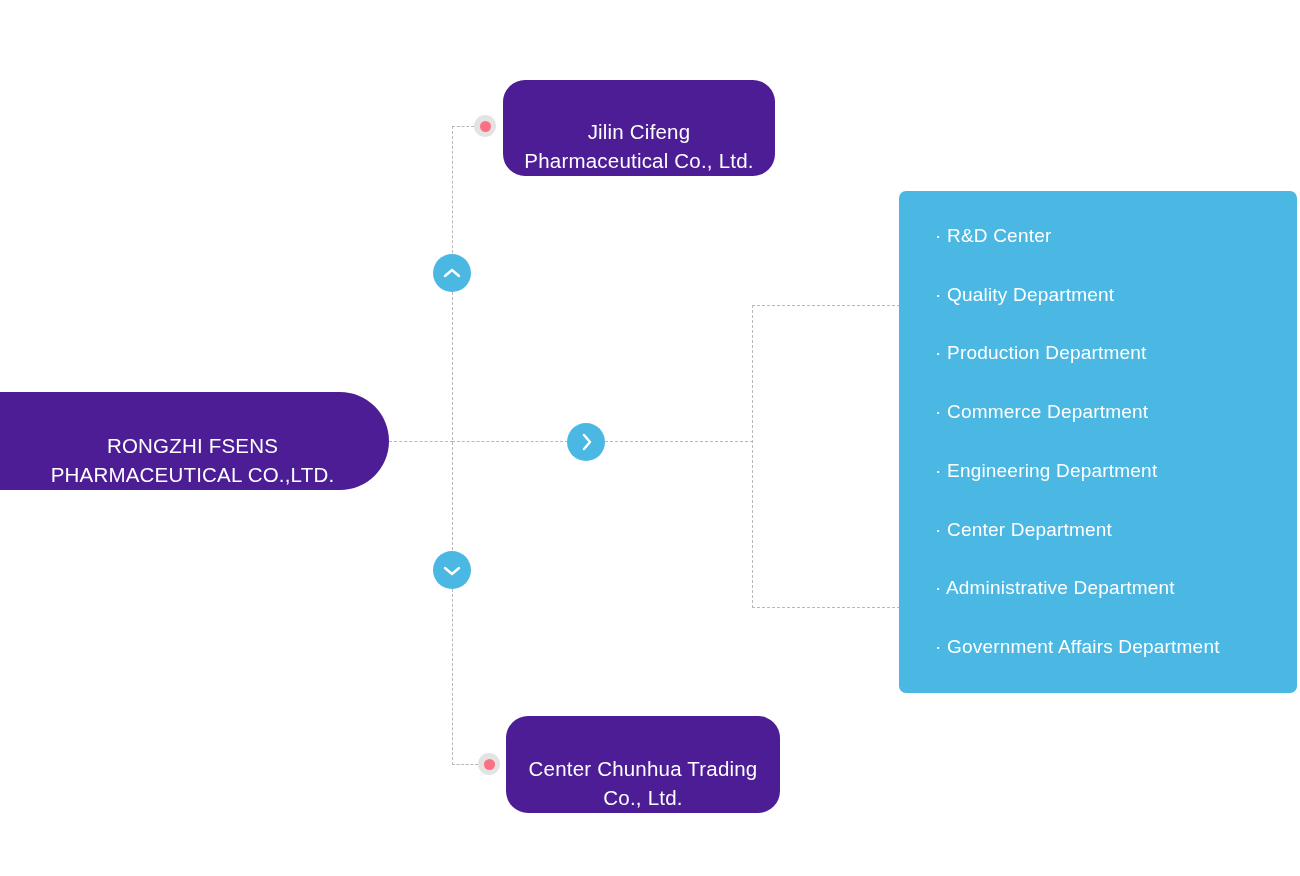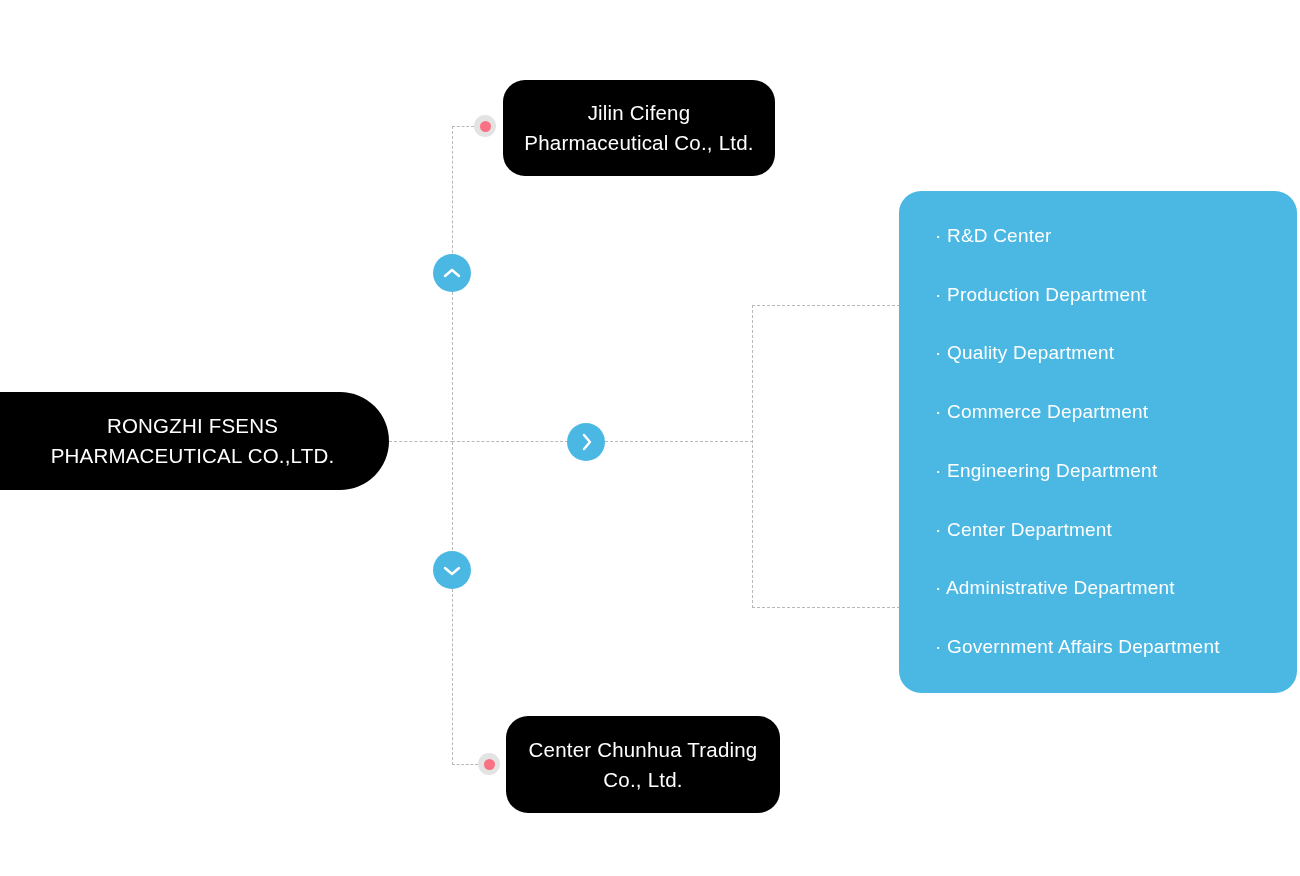--- a/index.html
+++ b/index.html
@@ -28,24 +28,24 @@
   }
   .dash-v {
     position: absolute;
     width: 0;
     border-left: 1.4px dashed #b8b8b8;
   }
 
   
   .node-pink {
     position: absolute;
-    background: #000000;
+    background: #4c1d95;
     color: #ffffff;
     display: flex;
-    align-items: center;
+    align-items: flex-end;
     justify-content: center;
     text-align: center;
     line-height: 1.45;
     letter-spacing: .2px;
     padding: 0 14px;
   }
 
   .node-root {
     left: -52px;
     top: 392px;
@@ -110,21 +110,21 @@
   .circle-btn svg { display: block; }
 
   
   .dept-panel {
     position: absolute;
     left: 899px;
     top: 191px;
     width: 398px;
     height: 502px;
     background: #4bb8e4;
-    border-radius: 22px;
+    border-radius: 7px;
     padding: 16px 0 16px 0;
     display: flex;
     flex-direction: column;
     justify-content: space-around;
   }
   .dept-item {
     color: #ffffff;
     font-size: 19px;
     letter-spacing: .2px;
     padding-left: 36px;
@@ -192,22 +192,22 @@
   <button class="circle-btn" style="left:433px; top:551px;">
     <span>
       <svg width="18" height="12" viewBox="0 0 18 12" aria-hidden="true">
         <polyline points="2,4 9,10 16,4" fill="none" stroke="#ffffff" stroke-width="2.4" stroke-linecap="round" stroke-linejoin="round"></polyline>
       </svg>
     </span>
   </button>
 
   <div class="dept-panel">
     <div class="dept-item">· R&amp;D Center</div>
+    <div class="dept-item">· Quality Department</div>
     <div class="dept-item">· Production Department</div>
-    <div class="dept-item">· Quality Department</div>
     <div class="dept-item">· Commerce Department</div>
     <div class="dept-item">· Engineering Department</div>
     <div class="dept-item">· Center Department</div>
     <div class="dept-item">· Administrative Department</div>
     <div class="dept-item">· Government Affairs Department</div>
   </div>
 
 </div>
 
 </body></html>

